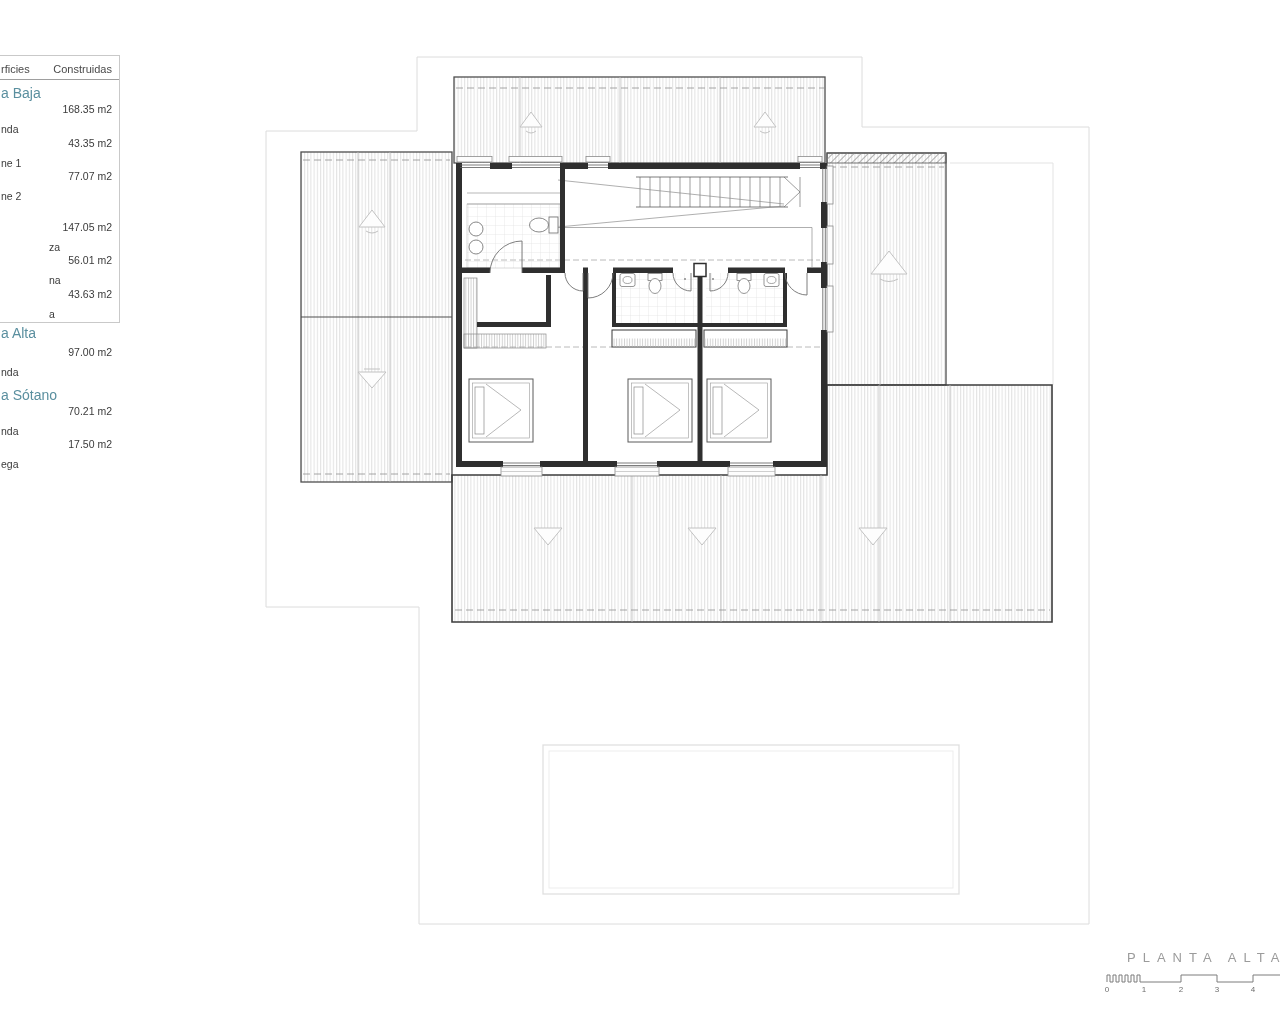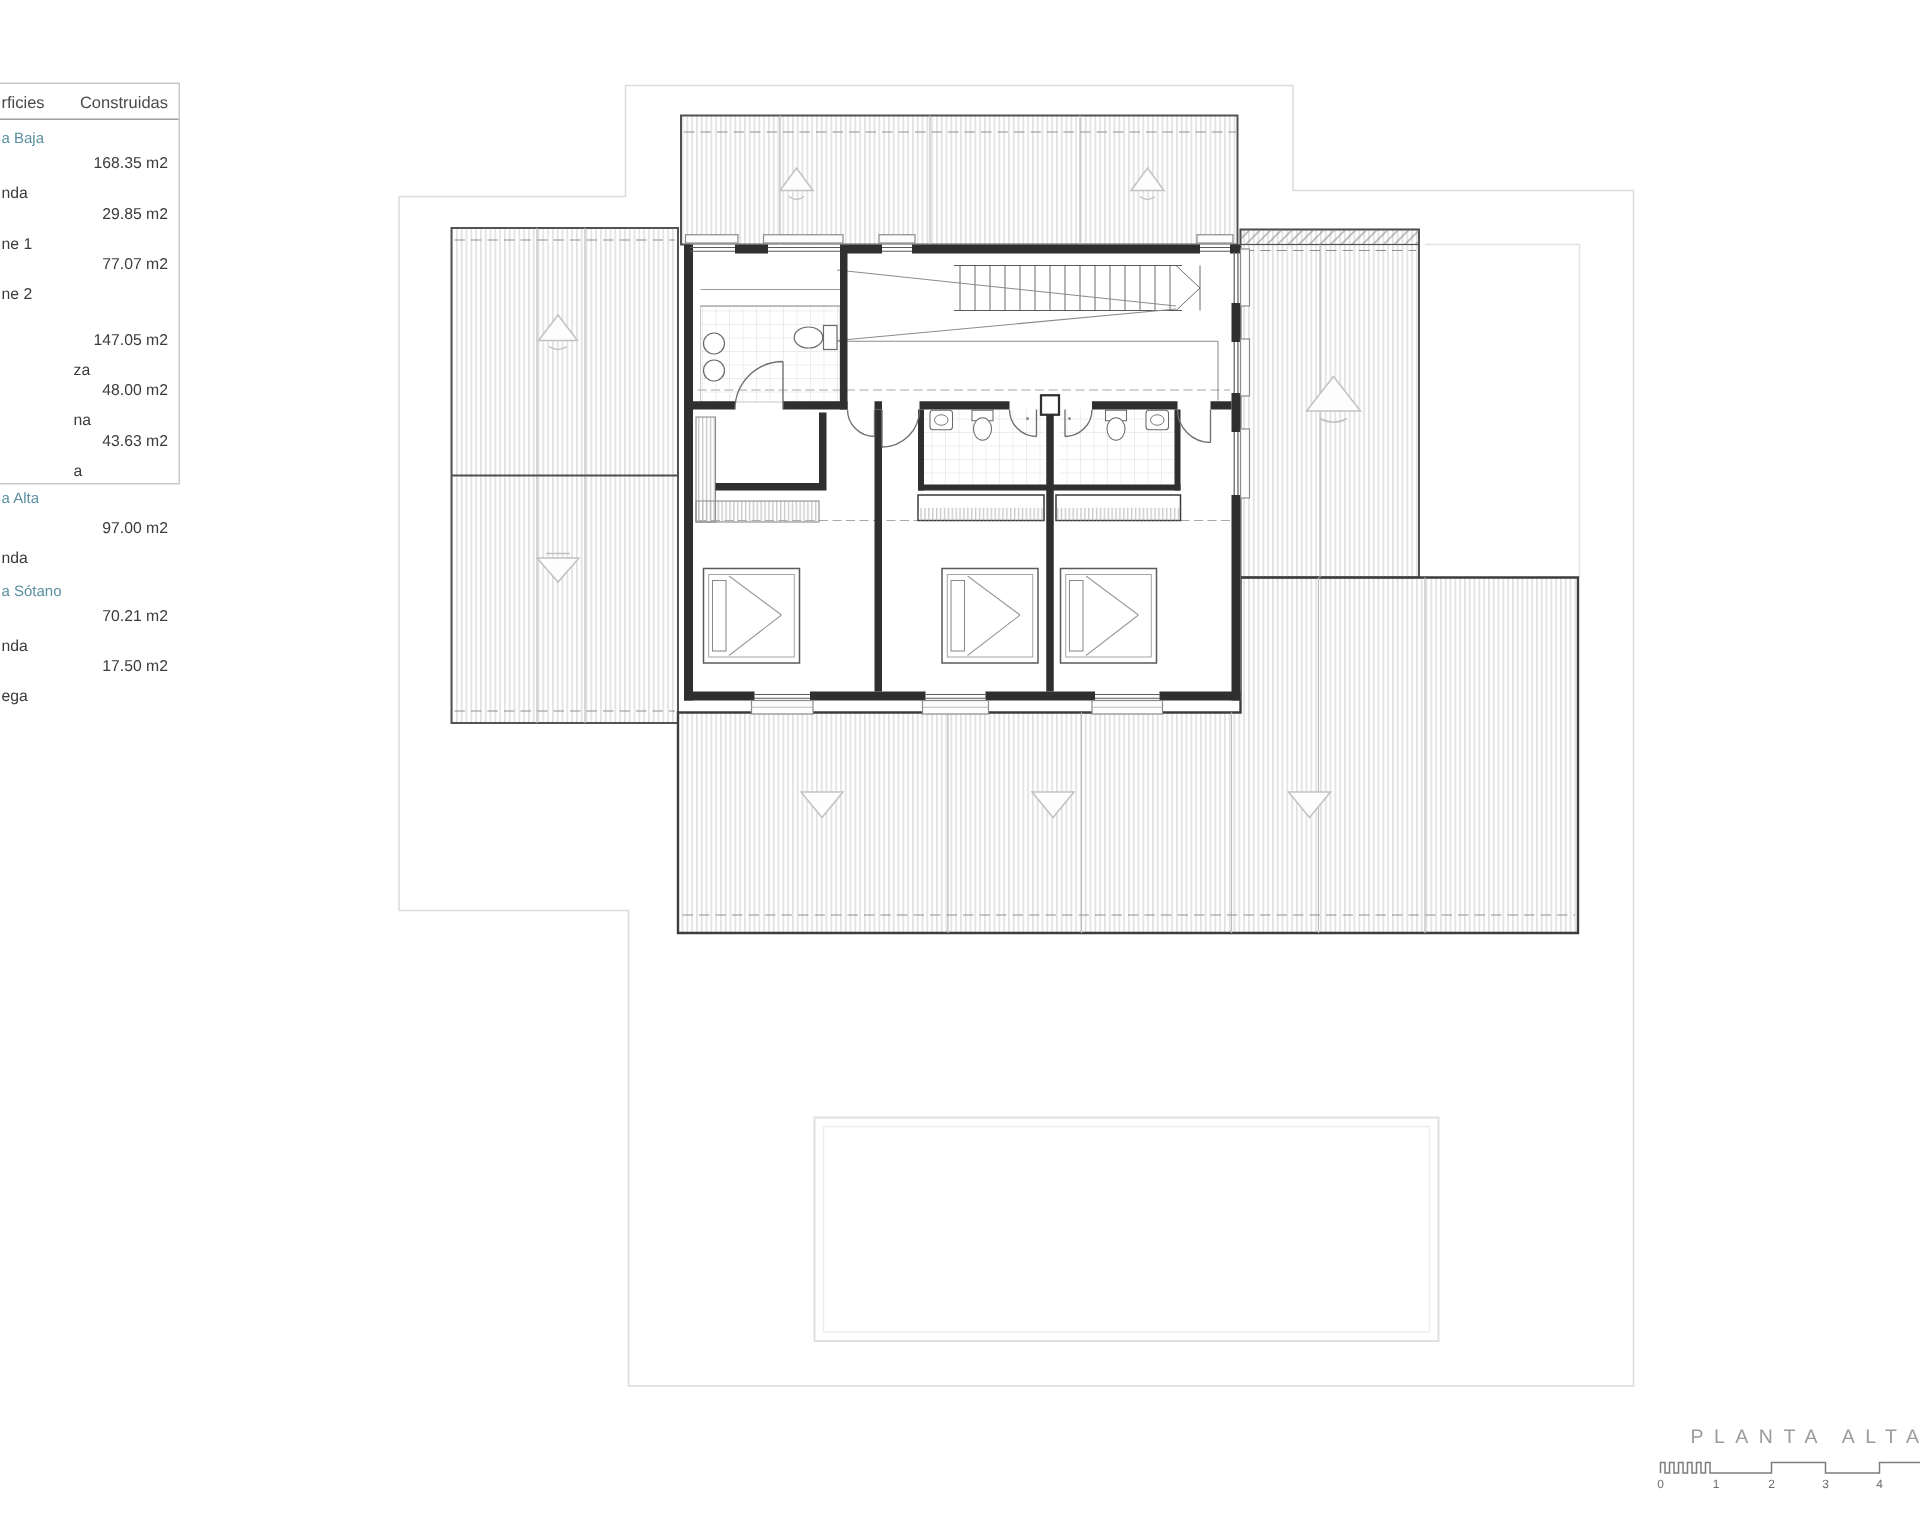--- a/index.html
+++ b/index.html
@@ -17,21 +17,21 @@
     display:flex;justify-content:space-between;align-items:baseline;
     padding:7px 7px 4px 4px;border-bottom:1px solid #9e9e9e;
     font-size:11px;color:#4a4a4a;
   }
   .st-body{padding:0 7px 0 4px;}
   .st-section{margin-top:12px;}
   .st-section.s1{margin-top:7px;}
   .st-section.s2{margin-top:17px;padding-left:48px;}
   .st-section.s3{margin-top:6px;}
   .st-section.s4{margin-top:9px;}
-  .st-title{font-size:10px;color:#5a8f9f;margin-bottom:4px;line-height:12px;}
+  .st-title{font-size:14px;color:#5a8f9f;margin-bottom:4px;line-height:12px;}
   .st-title:empty{display:none;}
   .st-section.s3 .st-rows{margin-top:7px;}
   .st-row{display:flex;justify-content:space-between;font-size:10.5px;line-height:13.5px;}
   .st-label{white-space:nowrap;margin-top:20px;}
   .st-value{white-space:nowrap;text-align:left;}
   
   .plan-svg{position:absolute;left:0;top:0;}
   
   .plan-title{
     position:absolute;left:1127px;top:950px;white-space:nowrap;
@@ -242,38 +242,38 @@
   <div class="st-body">
     <div class="st-section s1">
       <div class="st-title">a Baja</div>
       <div class="st-rows">
         <div class="st-row">
           <span class="st-label">nda</span>
           <span class="st-value">168.35 m2</span>
           </div>
         <div class="st-row">
           <span class="st-label">ne 1</span>
-          <span class="st-value">29.85 m2</span>
+          <span class="st-value">43.35 m2</span>
           </div>
         <div class="st-row">
           <span class="st-label">ne 2</span>
           <span class="st-value">77.07 m2</span>
           </div>
       </div>
     </div>
     <div class="st-section s2">
 
       <div class="st-rows">
         <div class="st-row">
           <span class="st-label">za</span>
           <span class="st-value">147.05 m2</span>
           </div>
         <div class="st-row">
           <span class="st-label">na</span>
-          <span class="st-value">48.00 m2</span>
+          <span class="st-value">56.01 m2</span>
           </div>
         <div class="st-row">
           <span class="st-label">a</span>
           <span class="st-value">43.63 m2</span>
           </div>
       </div>
     </div>
     <div class="st-section s3">
       <div class="st-title">a Alta</div>
       <div class="st-rows">

